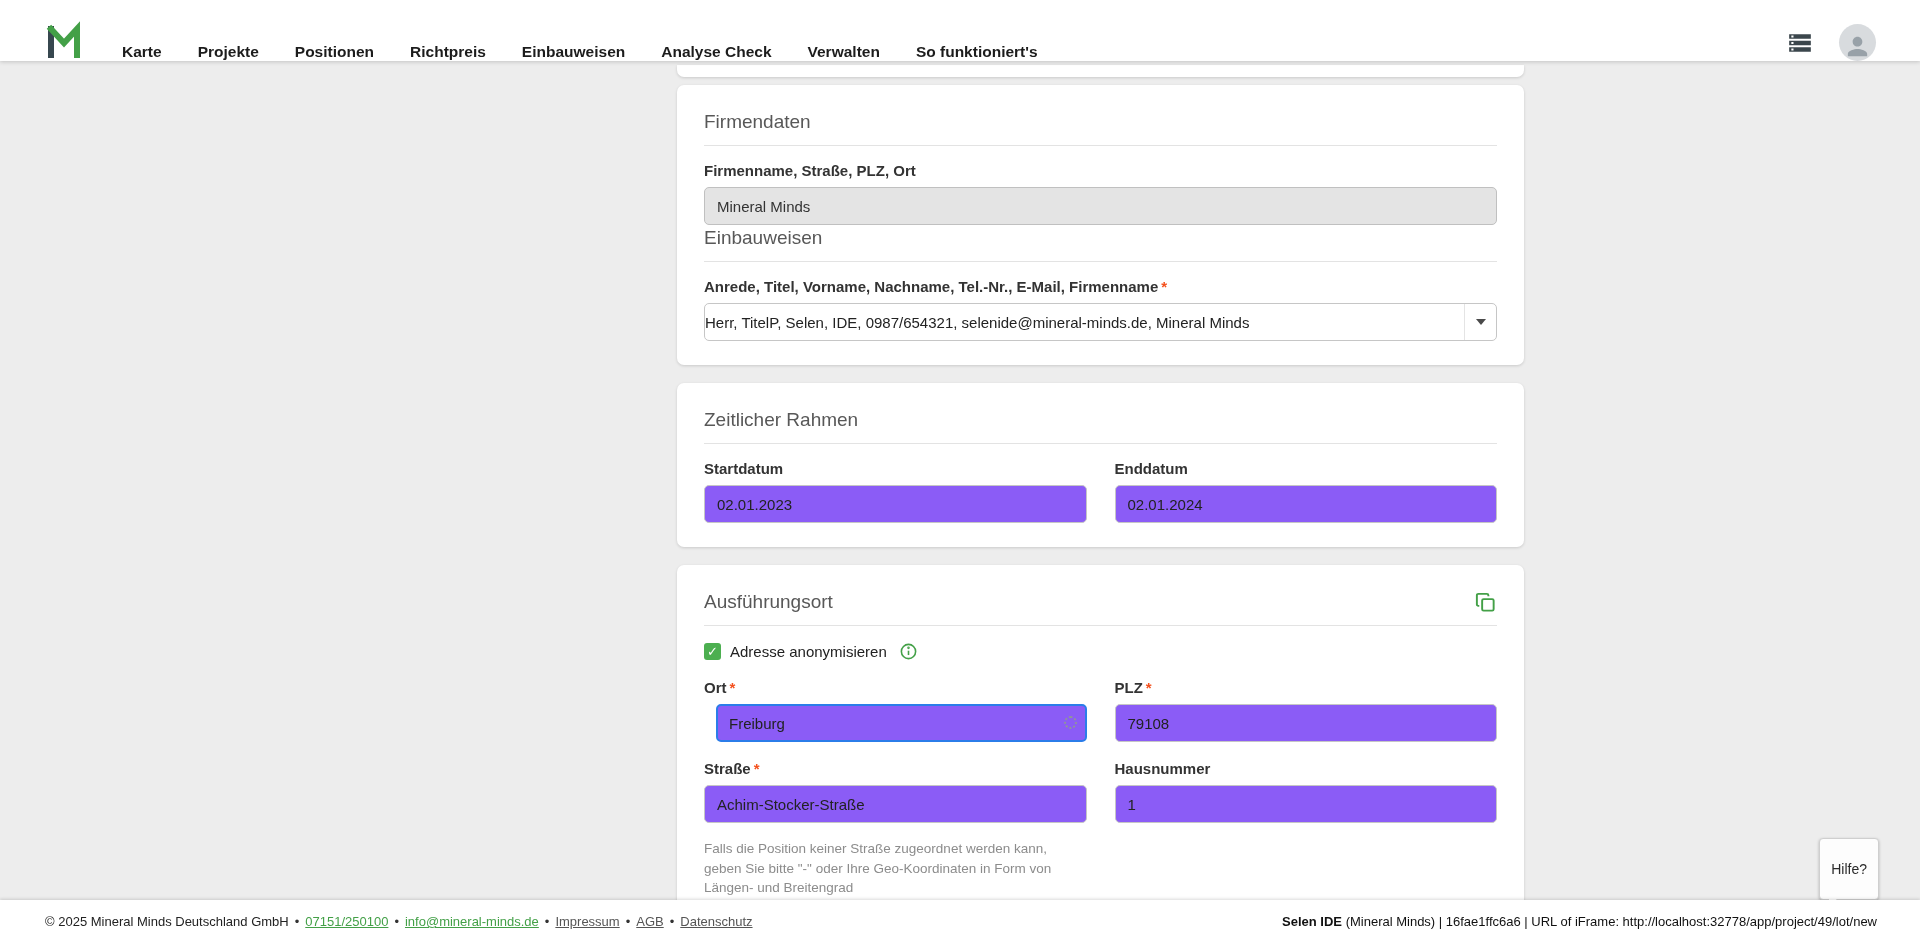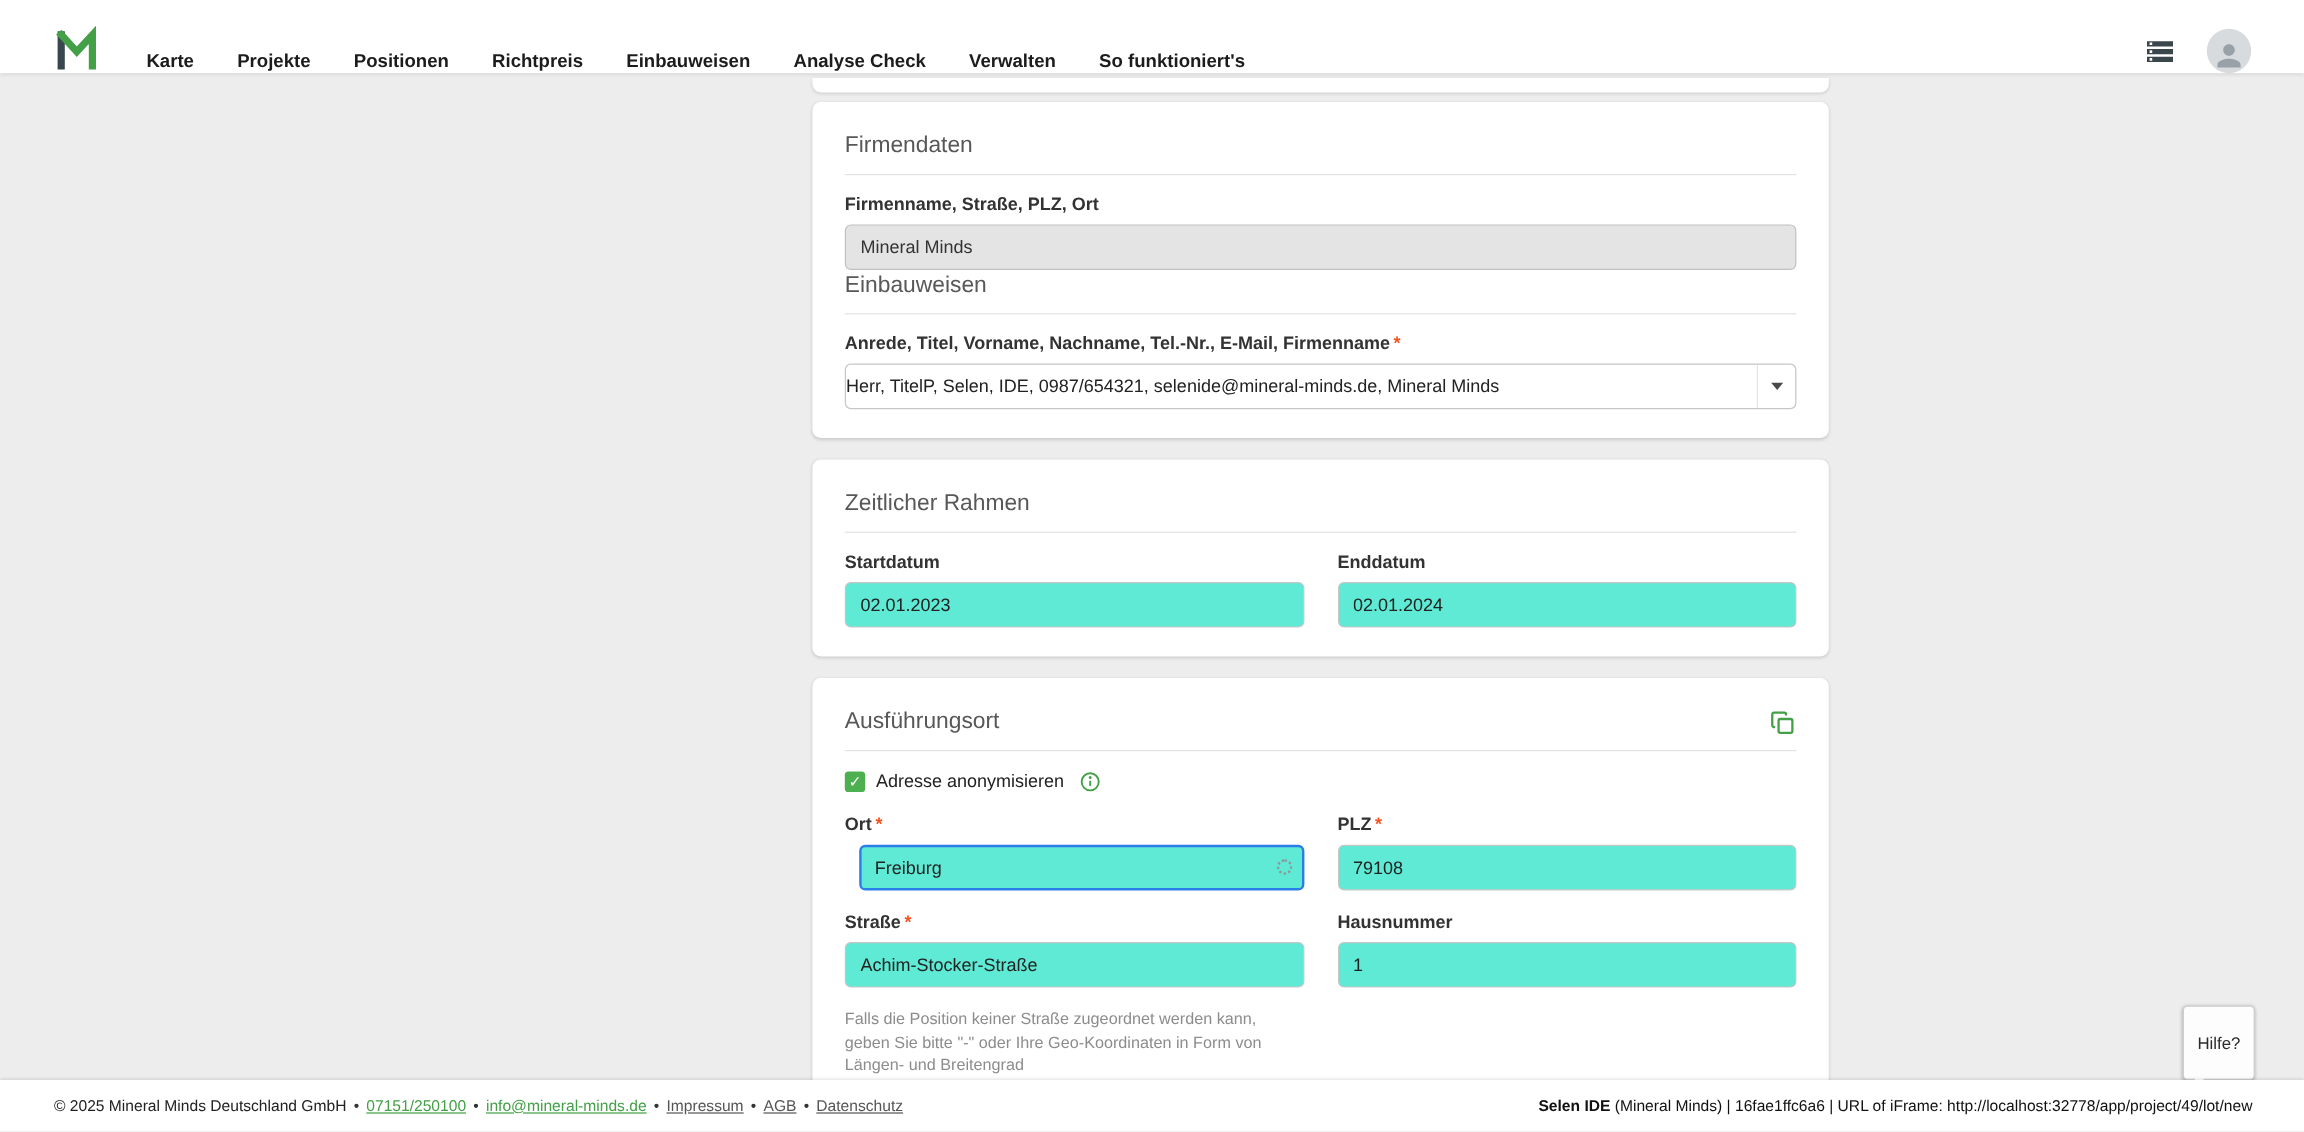--- a/index.html
+++ b/index.html
@@ -50,21 +50,21 @@
   .card-head { display:flex; align-items:center; justify-content:space-between; }
   .copy-icon { cursor:pointer; display:flex; margin-bottom:10px; }
 
   .field-label { display:block; font-size:15px; font-weight:700; color:#333; margin-bottom:8px; }
   .req { color:#f4511e; font-weight:700; margin-left:3px; }
 
   .text-input {
     width:100%; height:38px;
     border:1px solid #c6c6c6; border-radius:5px;
     padding:0 12px; font-size:15px; color:#222;
-    font-family:inherit; background:#5eead4; outline:none;
+    font-family:inherit; background:#8b5cf6; outline:none;
   }
   .text-input.disabled { background:#e4e4e4; border-color:#c0c0c0; color:#333; }
   .input-wrap { position:relative;margin-left:12px; }
   .text-input.focused { border:2px solid #2b7de9; padding:0 11px; }
   .spinner {
     position:absolute; right:10px; top:50%; margin-top:-7px;
     width:13px; height:13px; border:2px dotted #8f959a; border-radius:50%;
     animation:spin 1.4s linear infinite;
   }
   @keyframes spin { to { transform:rotate(360deg); } }

